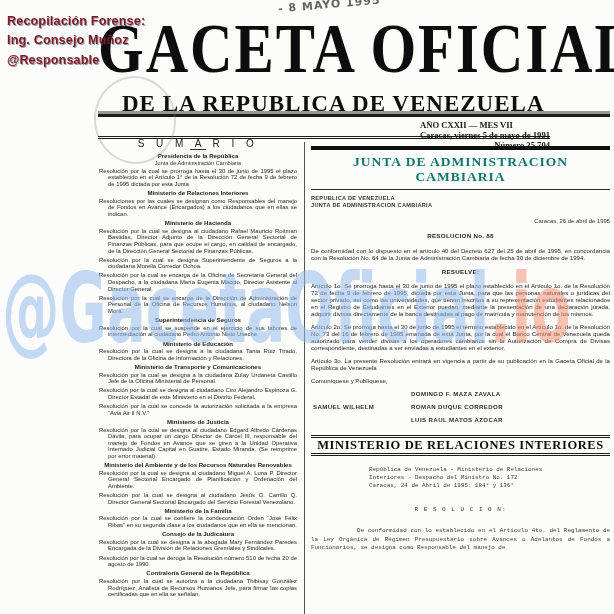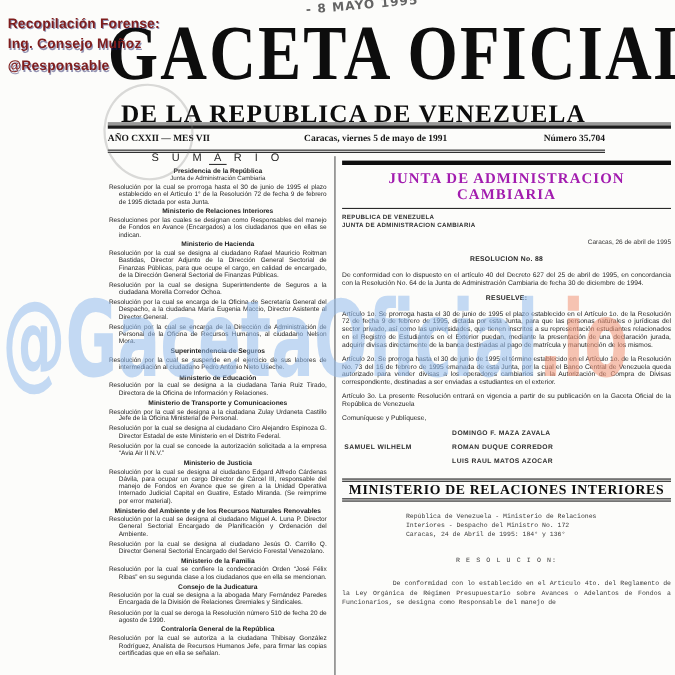--- a/index.html
+++ b/index.html
@@ -39,29 +39,29 @@
 
   
   .masthead { position:absolute; top:8px; left:98px; width:512px; }
   .gaceta-title {
     font-family:"Liberation Serif", serif; font-weight:bold; font-size:60px;
     letter-spacing:2px; white-space:nowrap; transform:scaleY(1.18) scaleX(.98);
     transform-origin:left top; color:#0d0d0d; text-align:center; width:100%;
   }
   .gaceta-subtitle {
     font-family:"Liberation Serif", serif; font-weight:bold; font-size:23px;
-    letter-spacing:1px; margin-top:14px; margin-left:12px; white-space:nowrap;
+    letter-spacing:1px; margin-top:14px; margin-left:24px; white-space:nowrap;
     color:#0d0d0d;
   }
   .rule-heavy { position:absolute; top:114px; left:98px; width:512px; height:3px;
     background:#1b1b1b; box-shadow:0 -3px 0 rgba(30,30,30,.45); }
   .dateline {
     position:absolute; top:120px; left:98px; width:452px; height:19px;
-    border-bottom:3px double #1b1b1b; display:flex; align-items:flex-start;
-    font-family:"Liberation Serif", serif; font-weight:bold; font-size:8.6px;
+    border-bottom:3px double #1b1b1b; display:flex; align-items:flex-end;
+    font-family:"Liberation Serif", serif; font-weight:bold; font-size:8.6px;flex-direction:column;
   }
   .dl-left { width:130px; }
   .dl-center { flex:1; text-align:center; }
   .dl-right { width:95px; text-align:right; }
 
   
   .col-divider { position:absolute; top:142px; left:304px; width:1px; height:472px; background:#555; }
 
   .left-col {
     position:absolute; top:141px; left:99px; width:198px;
@@ -81,21 +81,21 @@
     text-align:justify; padding-left:9px; text-indent:-9px; margin-bottom:2.6px;
   }
 
   .right-col {
     position:absolute; top:146px; left:311px; width:299px;
     font-size:6.1px; line-height:7px; color:#262626;
   }
   .rc-topbar { height:4px; background:#0f0f0f; margin-bottom:4px; }
   .rc-box-title {
     text-align:center; font-family:"Liberation Serif", serif; font-weight:bold;
-    font-size:13.5px; line-height:15px; letter-spacing:1px; color:#a21caf;
+    font-size:13.5px; line-height:15px; letter-spacing:1px; color:#0f766e;
     border-bottom:1px solid #2a2a2a; padding-bottom:5px; margin-bottom:5px;
   }
   .rc-org { font-size:5.6px; font-weight:bold; letter-spacing:.3px; line-height:7px; color:#333; }
   .rc-date { text-align:right; margin-top:9px; font-size:5.9px; color:#333; }
   .rc-resno { text-align:center; font-weight:bold; font-size:6.2px; margin:7px 0 8px; letter-spacing:.3px; }
   .rc-par { text-align:justify; margin-bottom:6px; }
   .rc-resuelve { text-align:center; font-weight:bold; font-size:6.2px; margin:7px 0 7px; letter-spacing:.3px; }
   .rc-closing { margin:4px 0 6px; }
   .sig-row { position:relative; height:13px; }
   .sig { position:absolute; font-size:6.1px; font-weight:bold; letter-spacing:.4px; color:#2e2e2e; }

